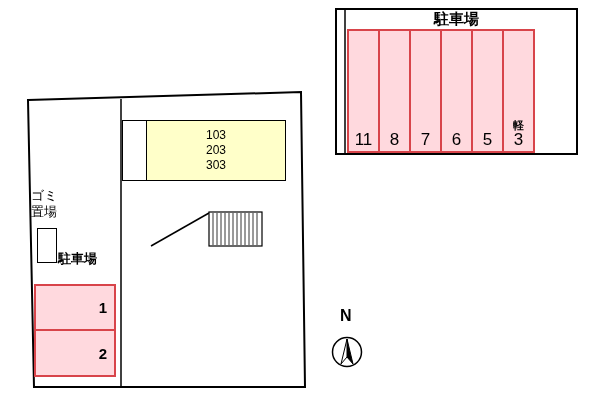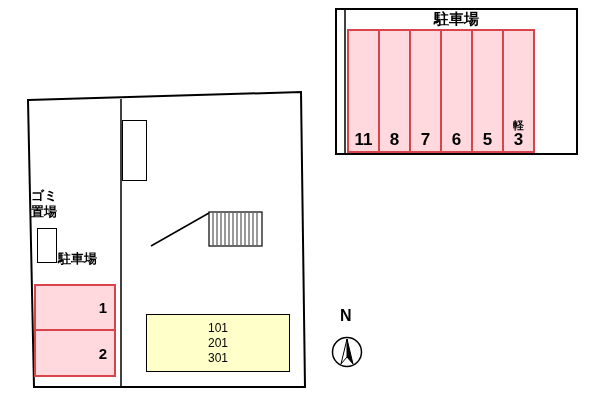--- a/index.html
+++ b/index.html
@@ -30,41 +30,41 @@
 
   
   .lstall{
     background:var(--stall-fill,#ffd9de);
     border:2px solid var(--stall-border,#d8444a);
     display:flex;align-items:center;justify-content:flex-end;
     padding-right:7px;font-size:15px;font-weight:bold;
   }
 
   
-  .glabel{font-size:13px;font-weight:bold;line-height:16px;}
+  .glabel{font-size:13px;font-weight:normal;line-height:16px;}
   .gbox{border:1.5px solid #000;background:transparent;}
   .plabel{font-size:13px;font-weight:bold;}
 
   
   .lot{border:2px solid #000;background:transparent;}
   .lot-title{
     position:absolute;left:0;top:0;width:100%;text-align:center;
     font-size:15px;font-weight:bold;
   }
   .stall-row{position:absolute;left:10px;top:19px;display:flex;}
   .pstall{
     width:33px;height:124px;box-sizing:border-box;
     background:var(--stall-fill,#ffd9de);
     border:2px solid var(--stall-border,#d8444a);
     margin-left:-2px;
     display:flex;flex-direction:column;align-items:center;justify-content:flex-end;
     padding-bottom:2px;
   }
   .pstall:first-child{margin-left:0;}
-  .pnum{font-size:17px;font-weight:bold;line-height:18px;}
+  .pnum{font-size:17px;font-weight:normal;line-height:18px;}
   .kei{font-size:11px;font-weight:bold;line-height:12px;}
 
   .north-label{font-size:16px;font-weight:bold;}
 </style>
 </head>
 <body>
 
 <div class="canvas">
 
   <svg class="layer" width="600" height="400">
@@ -116,24 +116,24 @@
         <span class="pnum">5</span>
       </div>
       <div class="pstall">
         <span class="kei">軽</span>
         <span class="pnum">3</span>
       </div>
     </div>
   </div>
 
   <div class="abs balcony" style="left:122px;top:120px;width:25px;height:61px"></div>
-  <div class="abs room" style="left:146px;top:314px;width:144px;height:58px">
-    <div>101</div>
-    <div>201</div>
-    <div>301</div>
+  <div class="abs room" style="left:146px;top:120px;width:140px;height:61px">
+    <div>103</div>
+    <div>203</div>
+    <div>303</div>
   </div>
 
   <div class="abs glabel" style="left:31px;top:188px">
     <div>ゴミ</div>
     <div>置場</div>
   </div>
   <div class="abs gbox" style="left:37px;top:228px;width:20px;height:35px"></div>
 
   <div class="abs plabel" style="left:58px;top:250px">駐車場</div>
 

